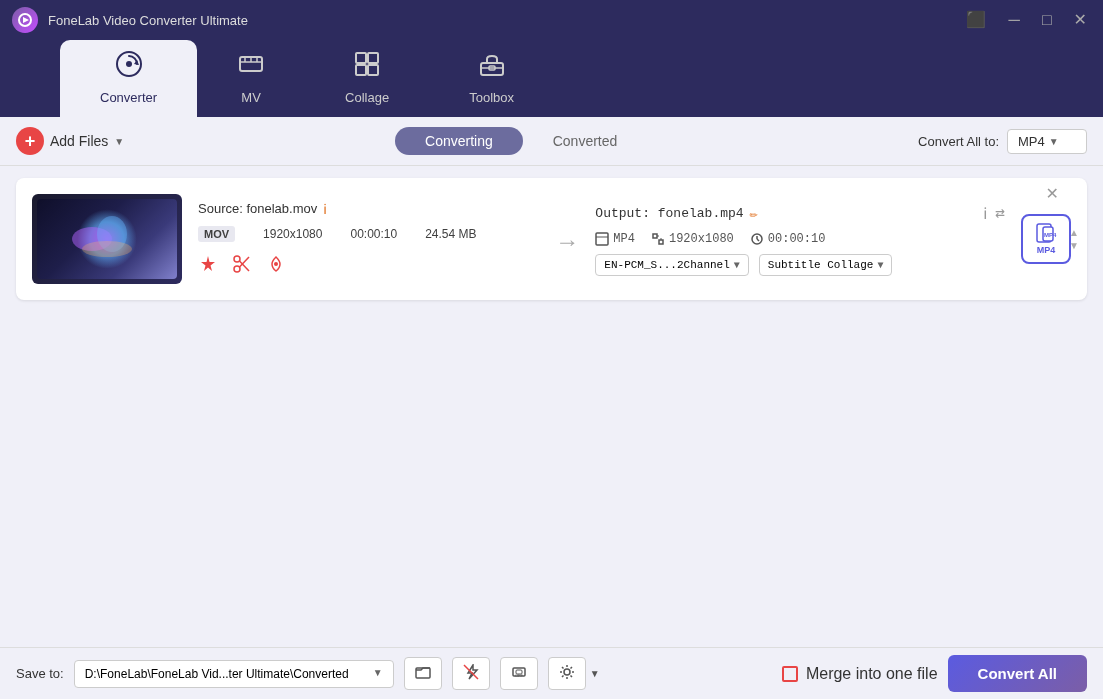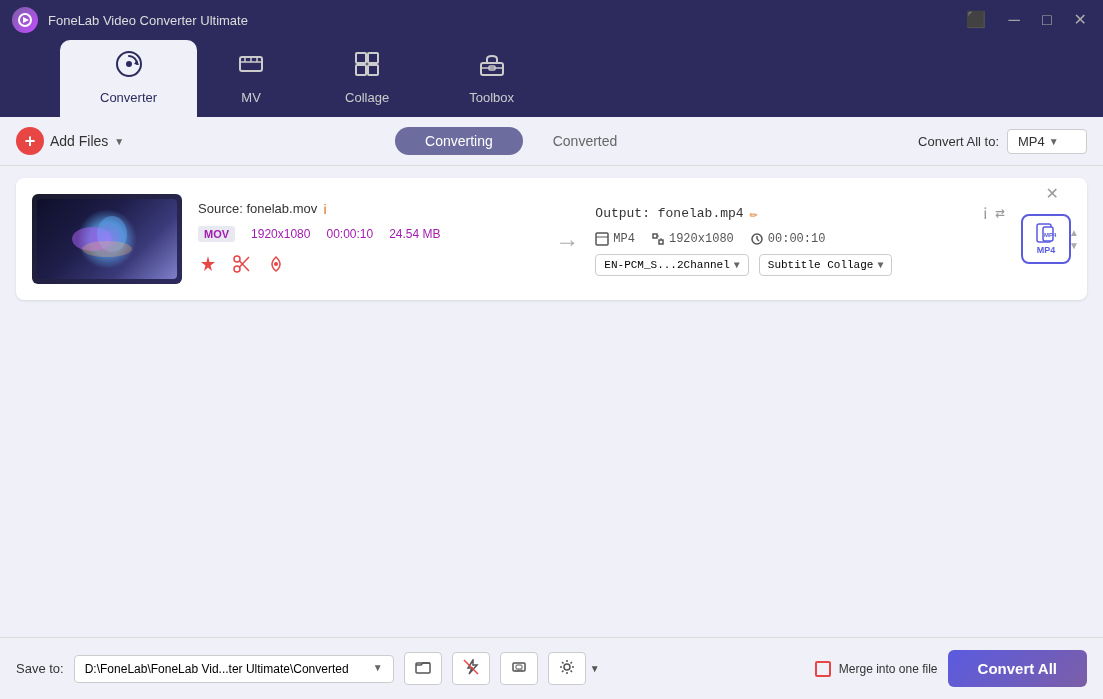--- a/index.html
+++ b/index.html
@@ -220,23 +220,23 @@
       gap: 6px;
     }
     .info-icon {
       color: #e07020;
       font-size: 14px;
       cursor: pointer;
     }
     .file-meta {
       display: flex;
       align-items: center;
-      gap: 16px;
+      gap: 28px;
       font-size: 12px;
-      color: #a21caf;
+      color: #404040;
     }
     .file-meta-badge {
       background: #e8e8f0;
       padding: 2px 6px;
       border-radius: 3px;
       font-size: 11px;
       font-weight: bold;
     }
     .file-actions {
       display: flex;
@@ -363,21 +363,21 @@
 
     
     .footer {
       background: #f0f0f8;
       border-top: 1px solid #ddd;
       padding: 10px 16px;
       display: flex;
       align-items: center;
       gap: 10px;
       flex-shrink: 0;
-      height: 62px;
+      height: 52px;
     }
     .save-to-label {
       font-size: 13px;
       color: #333;
       flex-shrink: 0;
     }
     .save-path-dropdown {
       display: flex;
       align-items: flex-start;
       gap: 6px;
@@ -397,21 +397,21 @@
       padding: 6px 10px;
       cursor: pointer;
       font-size: 14px;
       color: #555;
     }
     .merge-check {
       display: flex;
       align-items: center;
       gap: 8px;
       margin-left: auto;
-      font-size: 12px;
+      font-size: 16px;
       color: #333;
     }
     .checkbox {
       width: 16px;
       height: 16px;
       border: 2px solid #e84545;
       border-radius: 2px;
       cursor: pointer;
     }
     .convert-all-btn {

